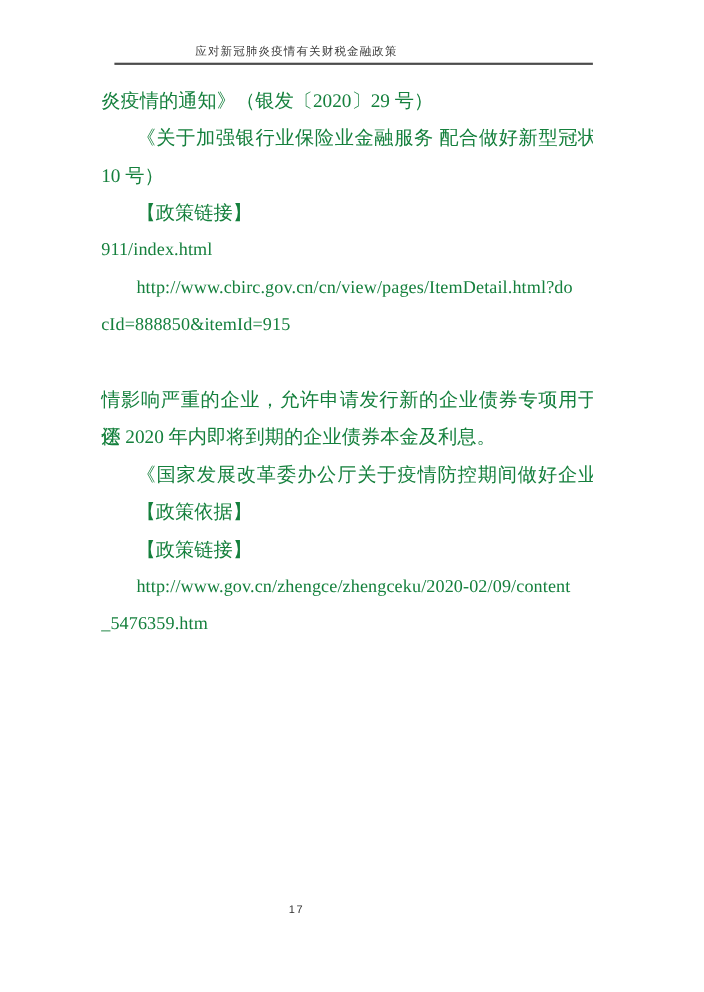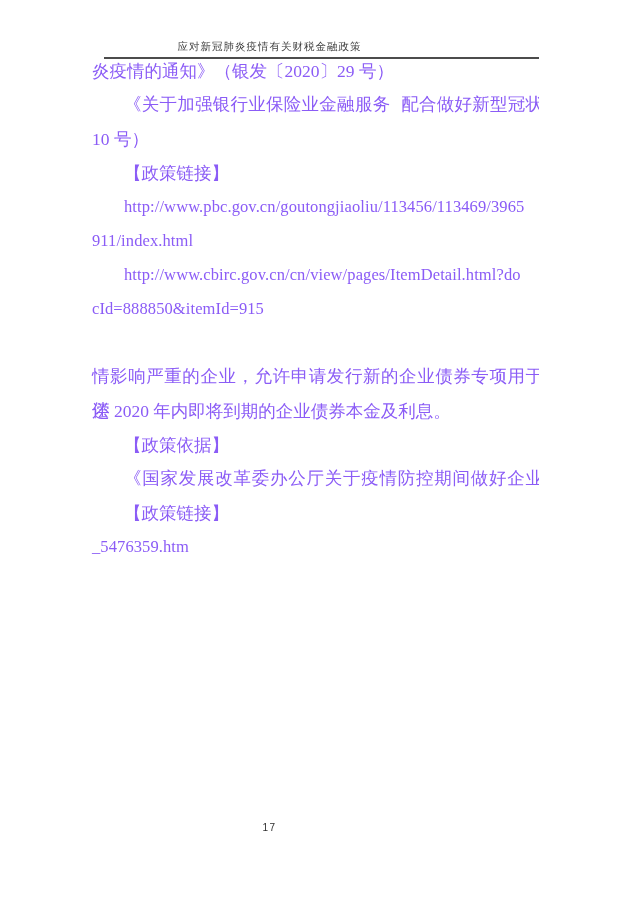--- a/index.html
+++ b/index.html
@@ -30,39 +30,38 @@
     position: absolute;
     top: 57px;
     left: 104px;
     width: 439px;
     height: 2px;
     background: #4c4c4c;
     filter: blur(0.3px);
   }
   .doc {
     position: absolute;
-    top: 54px;
+    top: 74px;
     left: 92px;
     width: 451px;
     font-size: 17.5px;
-    color: #8b5cf6;
+    color: #15803d;
     filter: blur(0.25px);
   }
   .line {
     height: 34px;
     line-height: 34px;
     white-space: nowrap;
     overflow: visible;
   }
   .line.indent { padding-left: 32px; }
   .line.fill {
     white-space: normal;
     text-align: justify;
     text-align-last: justify;
-    font-family: Liberation Mono, monospace;
   }
   .line.latin {
     font-size: 16.5px;
     letter-spacing: 0.1px;
   }
   .line.blank { height: 34px; }
   .page-number {
     position: absolute;
     top: 822px;
     left: 0;
@@ -89,30 +88,30 @@
 
   <div class="running-header">应对新冠肺炎疫情有关财税金融政策</div>
 
   <div class="header-rule"></div>
 
   <div class="doc">
       <div class="line">炎疫情的通知》（银发〔2020〕29 号）</div>
       <div class="line indent fill">《关于加强银行业保险业金融服务 配合做好新型冠状</div>
       <div class="line">10 号）</div>
       <div class="line indent">【政策链接】</div>
-      <div class="line indent latin">http://www.pbc.gov.cn/goutongjiaoliu/113456/113469/3965</div>
       <div class="line latin">911/index.html</div>
       <div class="line indent latin">http://www.cbirc.gov.cn/cn/view/pages/ItemDetail.html?do</div>
       <div class="line latin">cId=888850&amp;itemId=915</div>
       <div class="line blank"></div>
       <div class="line fill">情影响严重的企业，允许申请发行新的企业债券专项用于偿</div>
       <div class="line">还 2020 年内即将到期的企业债券本金及利息。</div>
+      <div class="line indent fill">《国家发展改革委办公厅关于疫情防控期间做好企业</div>
       <div class="line indent">【政策依据】</div>
-      <div class="line indent fill">《国家发展改革委办公厅关于疫情防控期间做好企业</div>
       <div class="line indent">【政策链接】</div>
+      <div class="line indent latin">http://www.gov.cn/zhengce/zhengceku/2020-02/09/content</div>
       <div class="line latin">_5476359.htm</div>
     </div>
 
   <div class="page-number">17</div>
 
   <div class="scan-edge"></div>
 
 </div>
 
 </body></html>

